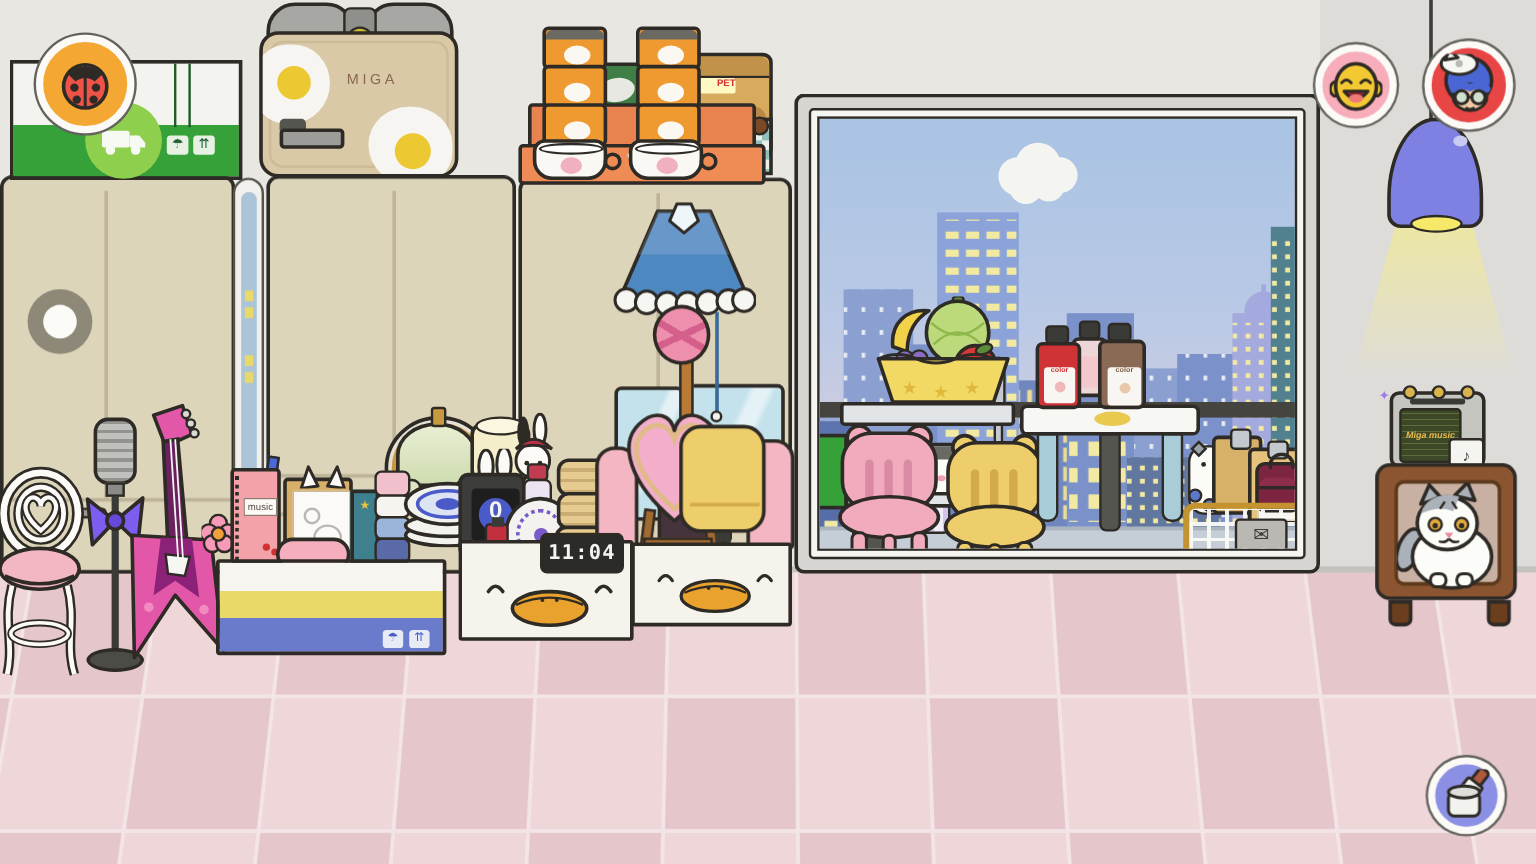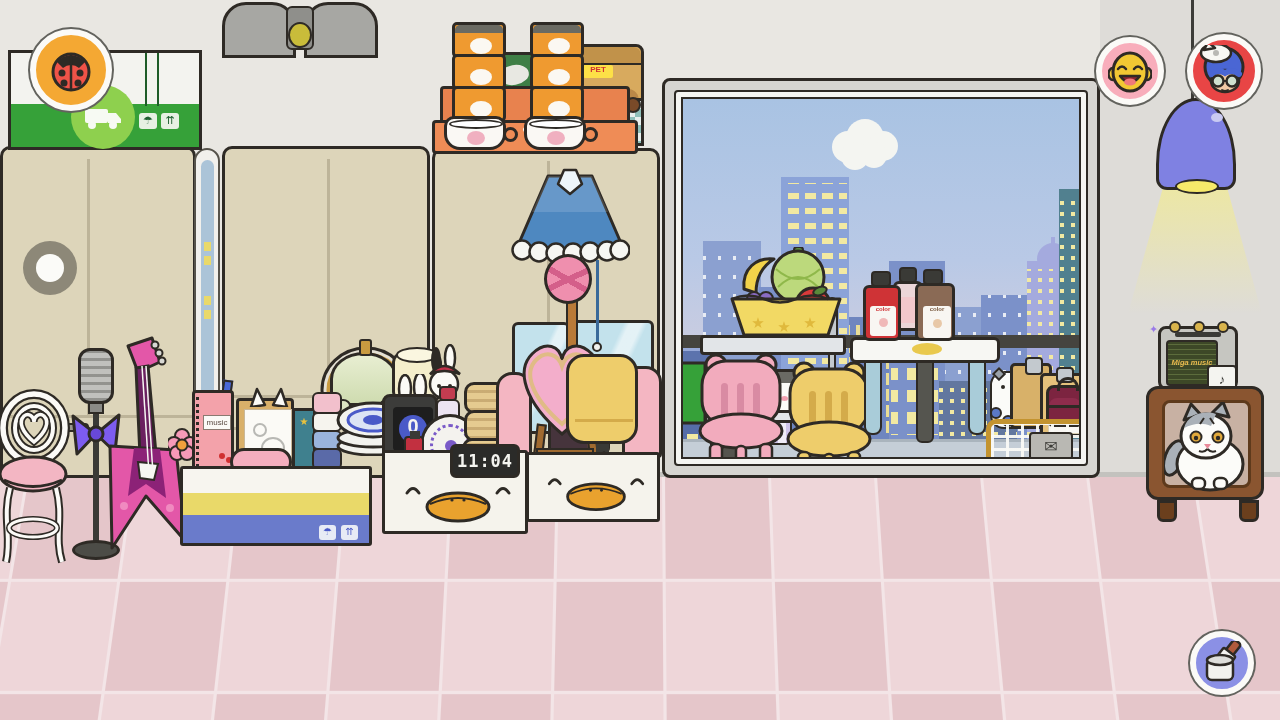--- a/index.html
+++ b/index.html
@@ -277,28 +277,38 @@
       <div class="tinyicon">⇈</div>
     </div>
   </div>
 
   <div class="a" style="left:222px;top:0;width:156px;height:58px">
     <div class="a ol" style="left:0;top:2px;width:74px;height:56px;background:#a7a7a3;border-radius:24px 24px 0 0"></div>
     <div class="a ol" style="left:82px;top:2px;width:74px;height:56px;background:#a7a7a3;border-radius:24px 24px 0 0"></div>
     <div class="a o2" style="left:64px;top:6px;width:28px;height:44px;background:#8f8f8b;border-radius:6px"></div>
     <div class="a o2 r" style="left:66px;top:22px;width:24px;height:26px;background:#c9bc3a"></div>
   </div>
+  <div class="a ol" style="left:216px;top:26px;width:166px;height:122px;background:#d9c9a7;border-radius:16px;overflow:hidden">
+    <div class="a" style="inset:5px;border:2px solid #cbbb97;border-radius:12px"></div>
+    <div class="a" style="left:-8px;top:8px;width:64px;height:66px;background:#f6f5f1;border-radius:48% 52% 55% 45%"></div>
+    <div class="a r" style="left:12px;top:26px;width:28px;height:28px;background:#ecc832"></div>
+    <div class="a" style="left:88px;top:60px;width:70px;height:66px;background:#f6f5f1;border-radius:50% 50% 45% 55%"></div>
+    <div class="a r" style="left:110px;top:82px;width:30px;height:30px;background:#ecc832"></div>
+    <div class="a" style="left:14px;top:70px;width:22px;height:10px;background:#55554f;border-radius:4px 4px 0 0"></div>
+    <div class="a ol" style="left:14px;top:78px;width:54px;height:17px;background:#9c9c98;border-radius:4px"></div>
+    <div class="a" style="left:70px;top:30px;width:70px;height:18px;color:#8a6752;font-size:12px;letter-spacing:3px">MIGA</div>
+  </div>
 
   <div class="a" style="left:432px;top:22px;width:236px;height:132px">
     <div class="a ol" style="left:56px;top:30px;width:46px;height:48px;background:#3f7f46;border-radius:4px">
       <div class="a" style="left:8px;top:10px;width:30px;height:20px;background:#e8e8e2;border-radius:50%;transform:rotate(-10deg)"></div>
     </div>
     <div class="a ol" style="left:138px;top:22px;width:74px;height:88px;background:#d8aa5e;border-radius:8px">
       <div class="a" style="left:0;top:0;width:68px;height:18px;background:#c1924a;border-bottom:2px solid #2e2a25;border-radius:8px 8px 0 0"></div>
-      <div class="a" style="left:10px;top:18px;width:30px;height:13px;background:#fde047;border-radius:2px;text-align:center;font-size:8px;font-weight:bold;color:#d03030">PET</div>
+      <div class="a" style="left:10px;top:18px;width:30px;height:13px;background:#fef9c3;border-radius:2px;text-align:right;font-size:8px;font-weight:bold;color:#d03030">PET</div>
       <div class="a" style="left:40px;top:42px;width:26px;height:30px;background:#b98848;border-radius:40%"></div>
     </div>
     <div class="a ol" style="left:168px;top:76px;width:44px;height:48px;background:conic-gradient(#8fc0ba 25%,#e9f0ee 0 50%,#8fc0ba 0 75%,#e9f0ee 0) 0 0/16px 16px">
       <div class="a o2 r" style="left:4px;top:-8px;width:16px;height:16px;background:#7a4a28"></div>
       <div class="a o2 r" style="left:22px;top:-4px;width:16px;height:16px;background:#7a4a28"></div>
     </div>
     <div class="a ol" style="left:8px;top:64px;width:190px;height:38px;background:#e8824e;border-radius:4px"></div>
     <div class="a" style="left:20px;top:0">
       <div class="a ol" style="left:0;top:0;width:54px;height:36px;background:#ef9a30;border-radius:5px">
           <div class="a" style="left:0;top:0;width:48px;height:8px;background:#6a6a62;border-radius:5px 5px 0 0"></div>

